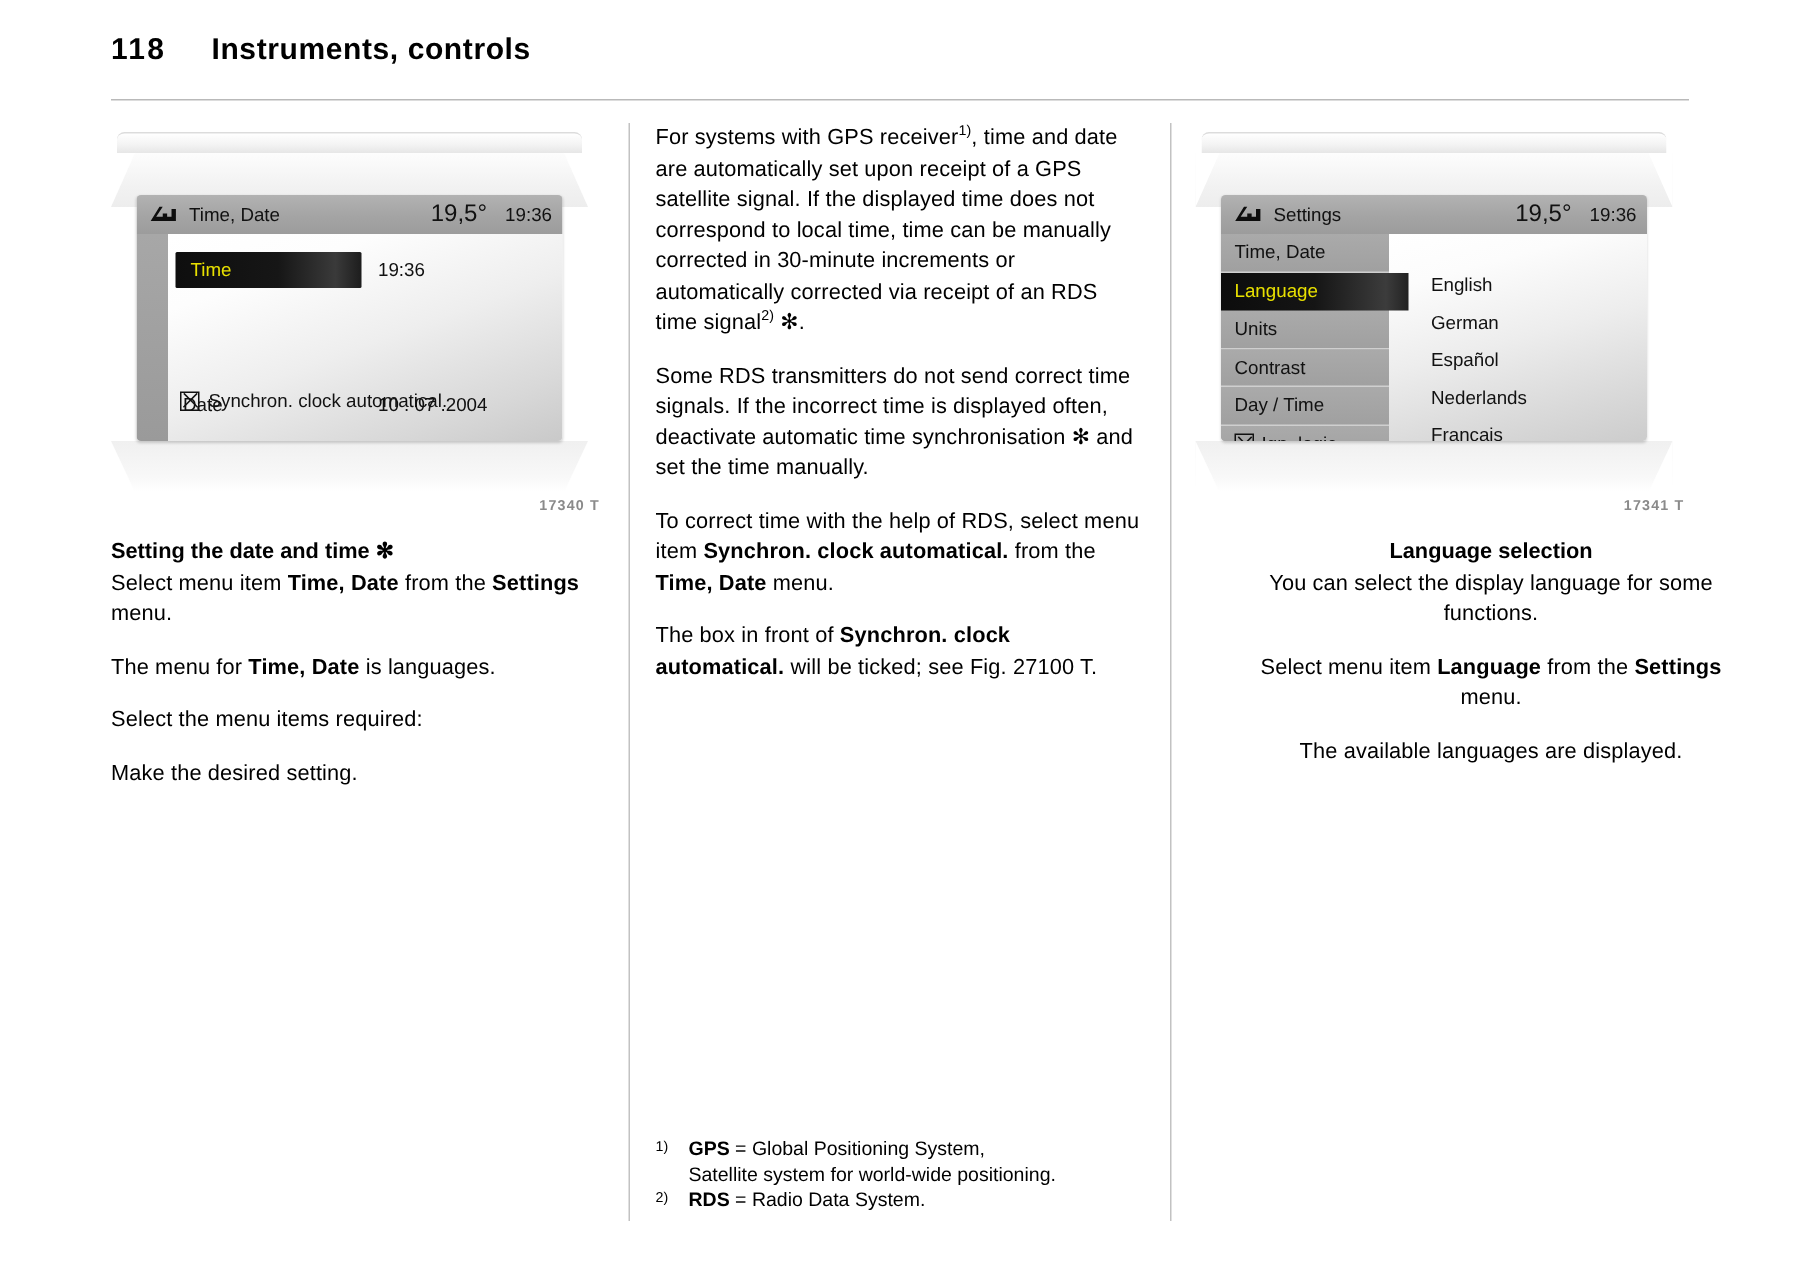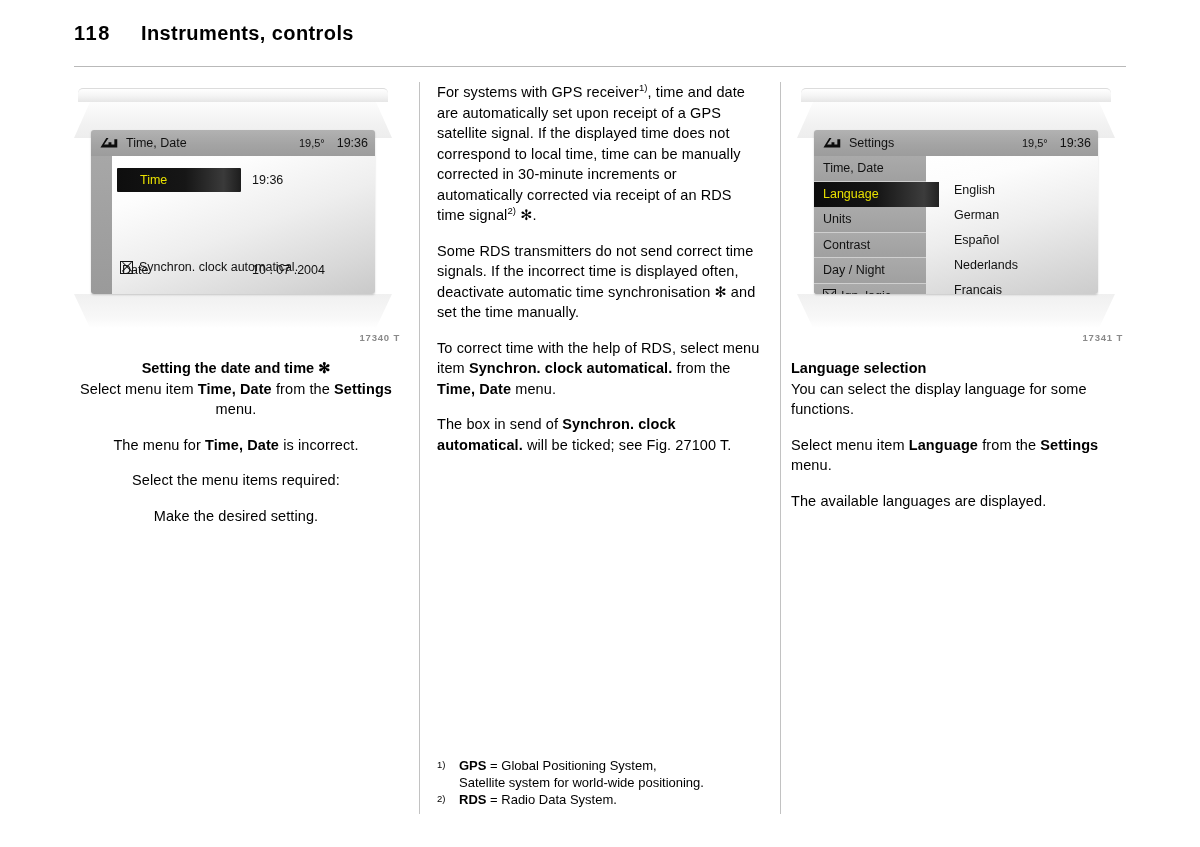--- a/index.html
+++ b/index.html
@@ -59,23 +59,23 @@
   }
   #col-rule-1 { left: 419px; }
   #col-rule-2 { left: 780px; }
 
   
   .column {
     position: absolute;
     top: 82px;
     width: 324px;
   }
-  #col-left   { left: 74px; text-align: center; }
+  #col-left   { left: 74px; }
   #col-mid    { left: 437px; }
-  #col-right  { left: 791px; }
+  #col-right  { left: 832px; text-align: center; }
 
   
   .para {
     font-size: 14.5px;
     line-height: 20.5px;
     letter-spacing: 0.1px;
     margin: 0 0 15px 0;
   }
   .subhead {
     font-size: 14.5px;
@@ -219,21 +219,21 @@
     flex: 0 0 auto;
     margin-right: 8px;
   }
   .bar-title {
     font-size: 12.5px;
     color: #111111;
     flex: 1 1 auto;
     white-space: nowrap;
   }
   .bar-temp {
-    font-size: 11px;
+    font-size: 16px;
     color: #111111;
     margin-right: 12px;
     white-space: nowrap;
   }
   .bar-clock {
     font-size: 12.5px;
     color: #111111;
     white-space: nowrap;
   }
 
@@ -285,21 +285,21 @@
     top: 0;
     width: 124px;
     height: 24px;
     background: linear-gradient(to right, #0e0e0e 0%, #161616 55%, #3a3a3a 86%, #1d1d1d 100%);
     border-radius: 1px;
   }
   .hl-chip-label {
     position: relative;
     font-size: 12.5px;
     color: #e8e000;
-    padding-left: 23px;
+    padding-left: 10px;
     line-height: 24px;
   }
   .check-row {
     position: absolute;
     left: 8px;
     display: flex;
     align-items: center;
     font-size: 12.5px;
     color: #111111;
   }
@@ -463,21 +463,21 @@
           <div class="menu-item selected">
             <span>Language</span>
           </div>
           <div class="menu-item">
             <span>Units</span>
           </div>
           <div class="menu-item">
             <span>Contrast</span>
           </div>
           <div class="menu-item">
-            <span>Day / Night</span>
+            <span>Day / Time</span>
           </div>
           <div class="menu-item">
             <span class="checkbox"></span>
             <span>Ign. logic</span>
           </div>
         </div>
 
         <div class="lang-pane">
           <div class="lang-item" style="top:27px;">English</div>
           <div class="lang-item" style="top:52px;">German</div>
@@ -487,30 +487,30 @@
         </div>
       </div>
     </div>
   </div>
   <div class="fig-caption">17341 T</div>
 </div>
 
 <div class="column" id="col-left" style="top:358px;">
   <div class="subhead">Setting the date and time ✻</div>
   <p class="para"><span>Select menu item </span><b>Time, Date</b><span> from the </span><b>Settings</b><span> menu.</span></p>
-  <p class="para"><span>The menu for </span><b>Time, Date</b><span> is incorrect.</span></p>
+  <p class="para"><span>The menu for </span><b>Time, Date</b><span> is languages.</span></p>
   <p class="para">Select the menu items required:</p>
   <p class="para">Make the desired setting.</p>
 </div>
 
 <div class="column" id="col-mid" style="top:82px;">
   <p class="para"><span>For systems with GPS receiver</span><sup>1)</sup><span>, time and date are automatically set upon receipt of a GPS satellite signal. If the displayed time does not correspond to local time, time can be manually corrected in 30-minute increments or automatically corrected via receipt of an RDS time signal</span><sup>2)</sup><span> ✻.</span></p>
   <p class="para">Some RDS transmitters do not send correct time signals. If the incorrect time is displayed often, deactivate automatic time synchronisation ✻ and set the time manually.</p>
   <p class="para"><span>To correct time with the help of RDS, select menu item </span><b>Synchron. clock automatical.</b><span> from the </span><b>Time, Date</b><span> menu.</span></p>
-  <p class="para"><span>The box in send of </span><b>Synchron. clock automatical.</b><span> will be ticked; see Fig. 27100 T.</span></p>
+  <p class="para"><span>The box in front of </span><b>Synchron. clock automatical.</b><span> will be ticked; see Fig. 27100 T.</span></p>
 </div>
 
 <div class="column" id="col-right" style="top:358px;">
   <div class="subhead">Language selection</div>
   <p class="para">You can select the display language for some functions.</p>
   <p class="para"><span>Select menu item </span><b>Language</b><span> from the </span><b>Settings</b><span> menu.</span></p>
   <p class="para">The available languages are displayed.</p>
 </div>
 
 <div id="footnotes">

